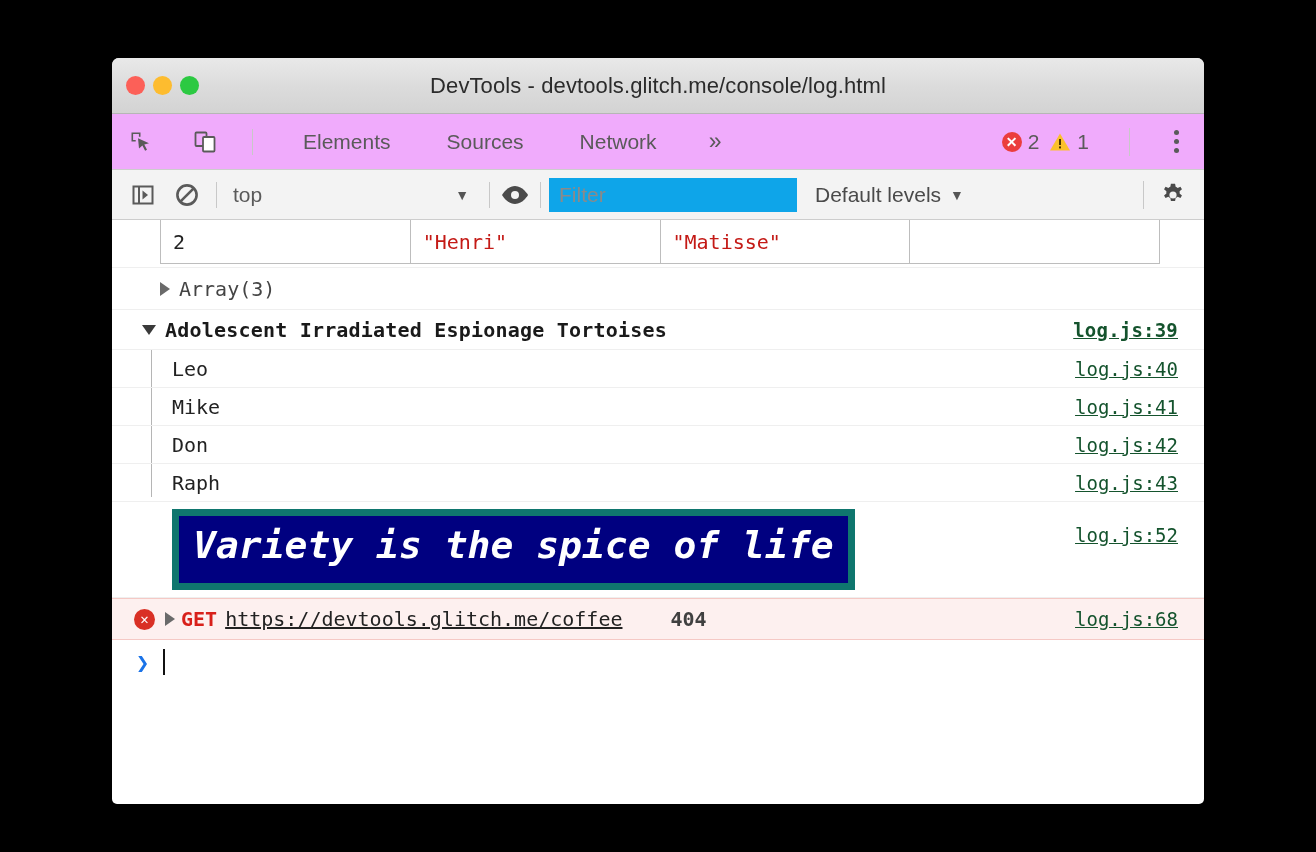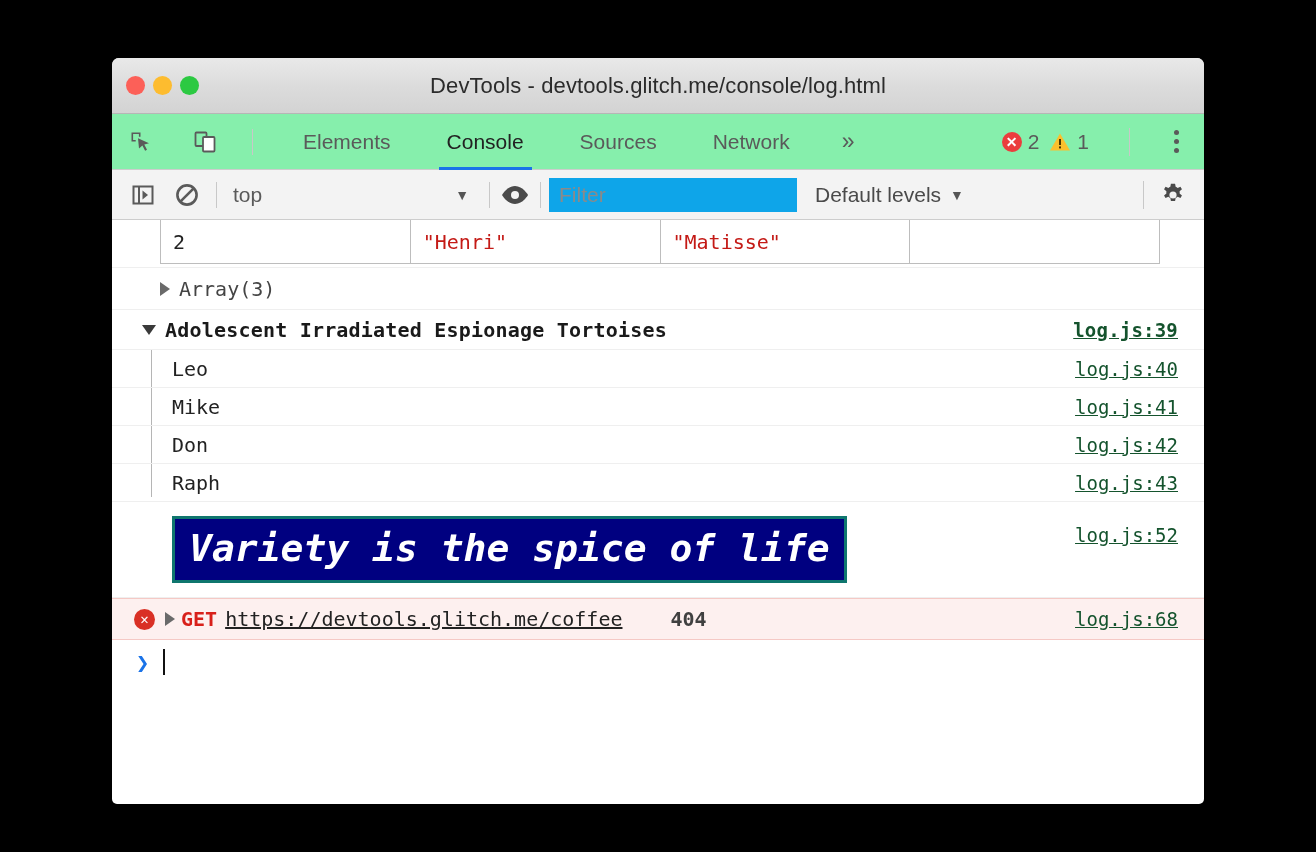--- a/index.html
+++ b/index.html
@@ -38,21 +38,21 @@
     position: absolute; left: 0; right: 0;
     text-align: center;
     font-size: 22px; color: #2b2b2b;
     letter-spacing: .1px;
     pointer-events: none;
   }
 
   
   #tabbar {
     height: 56px;
-    background: #86efac;
+    background: #f0abfc;
     border-bottom: 1px solid #cdcdcd;
     display: flex; align-items: center;
     position: relative;
     gap: 20px;
   }
   .tb-icon {
     width: 30px; height: 30px;
     margin-left: 14px;
     display: flex; align-items: center; justify-content: center;
     cursor: pointer;
@@ -219,27 +219,27 @@
 
   
   #styled-row {
     height: 96px;
     padding-left: 26px;
     align-items: center;
   }
   #styled-box {
     margin-left: 34px;
     background: #000080;
-    border: 3px solid #0f766e;
+    border: 7px solid #0f766e;
     color: #ffffff;
     font-style: italic;
     font-weight: bold;
     font-size: 38px;
     font-family: "DejaVu Sans Mono", "Liberation Mono", monospace;
-    padding: 8px 14px 10px 14px;
+    padding: 8px 14px 16px 14px;
     line-height: 1.15;
     white-space: nowrap;
   }
   #styled-row .src-link { top: 22px; transform: none; margin-left: 20px; }
 
   
   #error-row {
     height: 42px;
     background: #fdf0ef;
     border-top: 1px solid #f5c9c5;
@@ -305,23 +305,20 @@
       <svg width="24" height="24" viewBox="0 0 24 24">
         <rect x="2.5" y="2.5" width="11" height="13.5" rx="1" fill="none" stroke="#5a5a5a" stroke-width="1.8"></rect>
         <rect x="10" y="7" width="11.5" height="14.5" rx="1" fill="#fff" stroke="#5a5a5a" stroke-width="1.8"></rect>
       </svg>
     </div>
 
     <div class="tb-sep"></div>
 
     <div class="tab">
       <span>Elements</span>
-    </div>
-    <div class="tab active">
-      <span>Console</span>
     </div>
     <div class="tab">
       <span>Sources</span>
     </div>
     <div class="tab">
       <span>Network</span>
     </div>
     <div class="tab chev">
       <span>»</span>
     </div>

